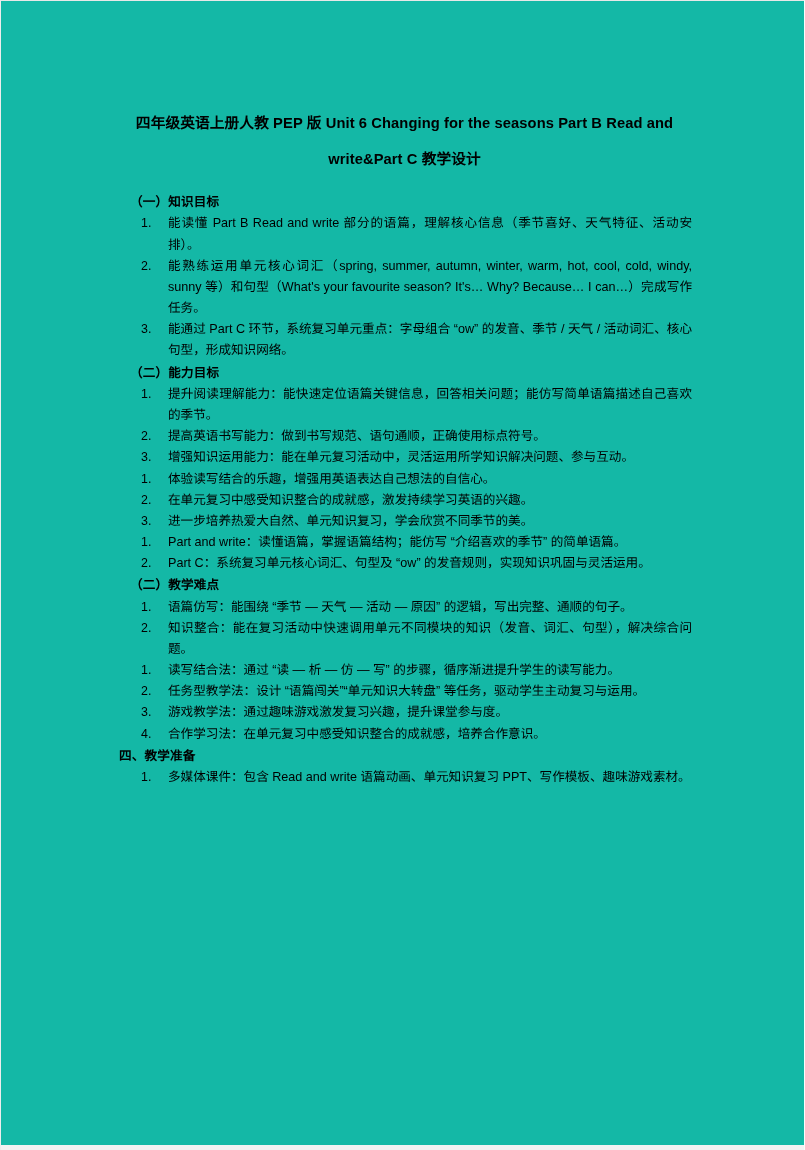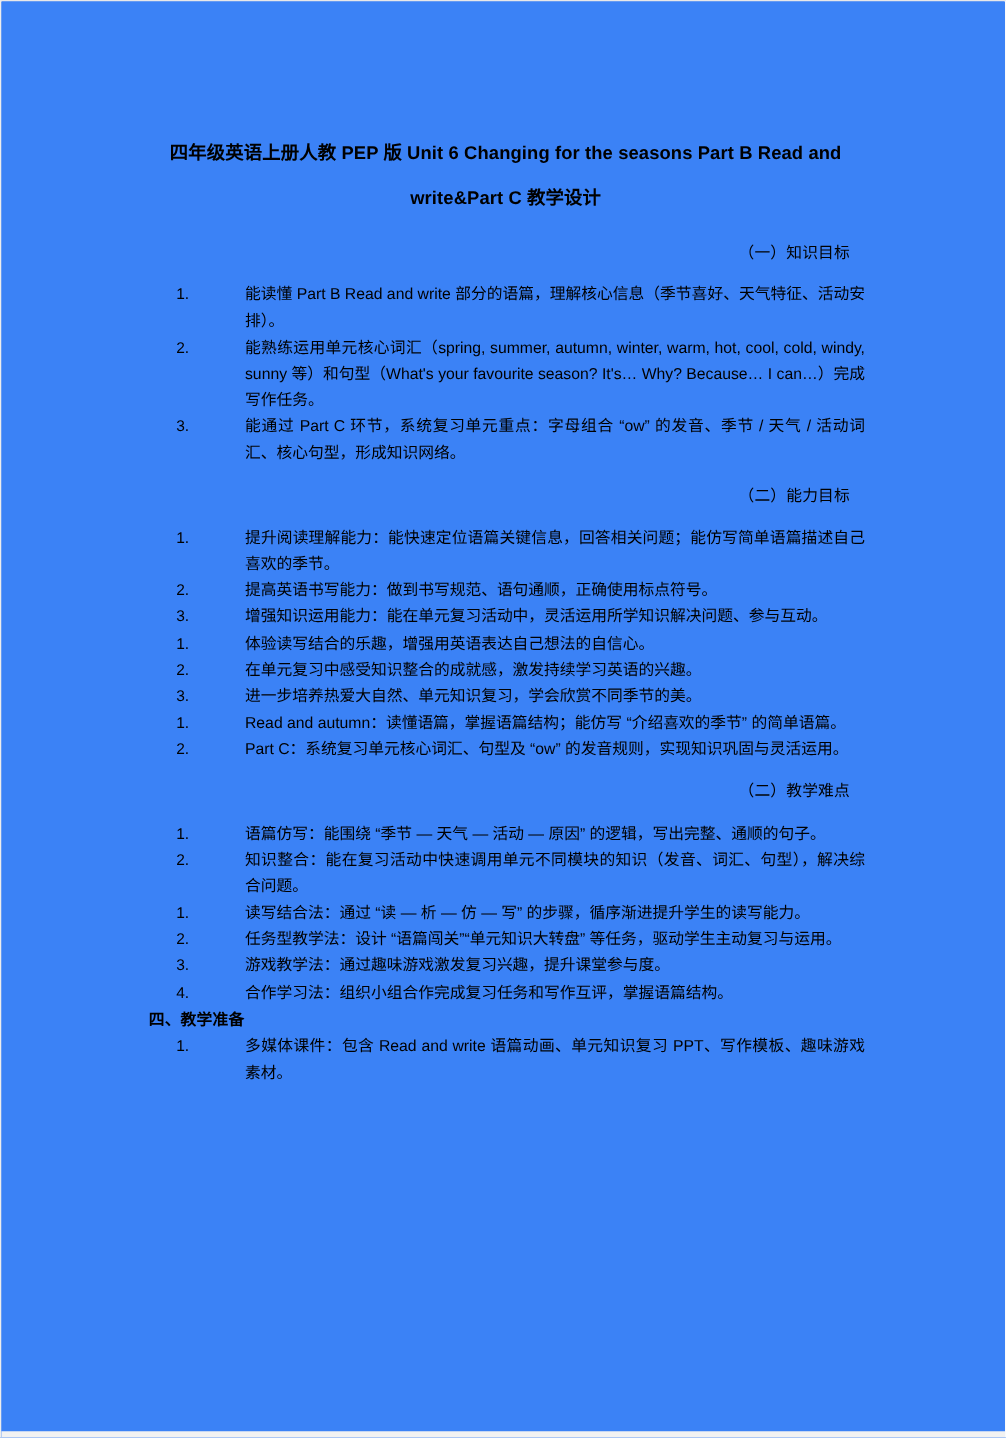--- a/index.html
+++ b/index.html
@@ -9,21 +9,21 @@
     background: #f2f2f2;
   }
   body {
     font-family: "Liberation Sans", "DejaVu Sans", sans-serif;
   }
   .page {
     position: relative;
     width: 805px;
     height: 1150px;
     margin: 0 auto;
-    background: #3b82f6;
+    background: #14b8a6;
     box-sizing: border-box;
     border-left: 1px solid #ededed;
     border-top: 1px solid #e8e8e8;
     border-right: 1px solid #fbfbfb;
     overflow: hidden;
   }
   .page-bottom-strip {
     position: absolute;
     left: 0;
     right: 0;
@@ -59,27 +59,26 @@
     color: #000;
     margin: 0;
     padding: 1px 0 1px 2px;
     line-height: 1.62;
     letter-spacing: 0.15px;
   }
 
   
   .h2 {
     font-size: 12.6px;
-    font-weight: normal;
-    color: #000;
-    margin: 12px;
+    font-weight: bold;
+    color: #000;
+    margin: 0;
     padding: 1px 0 1px 13px;
     line-height: 1.62;
     letter-spacing: 0.15px;
-    text-align: right;
   }
 
   
   ol.items {
     list-style: none;
     margin: 0;
     padding: 0;
   }
   ol.items > li {
     position: relative;
@@ -95,21 +94,20 @@
     position: absolute;
     left: 24px;
     top: 0;
     width: 22px;
     text-align: left;
     font-size: 12.4px;
     color: #000;
   }
   ol.items > li > .txt {
     display: block;
-    margin-left: 28px;
   }
 </style>
 </head>
 <body>
 
 <div class="page">
   <div class="content">
     <h1 class="doc-title">四年级英语上册人教 PEP 版 Unit 6 Changing for the seasons Part B Read and write&amp;Part C 教学设计</h1>
     <div id="sections-root">
         <div class="h2">（一）知识目标</div>
@@ -152,21 +150,21 @@
             <span class="txt">在单元复习中感受知识整合的成就感，激发持续学习英语的兴趣。</span>
           </li>
           <li>
             <span class="num">3.</span>
             <span class="txt">进一步培养热爱大自然、单元知识复习，学会欣赏不同季节的美。</span>
           </li>
         </ol>
         <ol class="items">
           <li>
             <span class="num">1.</span>
-            <span class="txt">Read and autumn：读懂语篇，掌握语篇结构；能仿写 “介绍喜欢的季节” 的简单语篇。</span>
+            <span class="txt">Part and write：读懂语篇，掌握语篇结构；能仿写 “介绍喜欢的季节” 的简单语篇。</span>
           </li>
           <li>
             <span class="num">2.</span>
             <span class="txt">Part C：系统复习单元核心词汇、句型及 “ow” 的发音规则，实现知识巩固与灵活运用。</span>
           </li>
         </ol>
         <div class="h2">（二）教学难点</div>
         <ol class="items">
           <li>
             <span class="num">1.</span>
@@ -185,21 +183,21 @@
           <li>
             <span class="num">2.</span>
             <span class="txt">任务型教学法：设计 “语篇闯关”“单元知识大转盘” 等任务，驱动学生主动复习与运用。</span>
           </li>
           <li>
             <span class="num">3.</span>
             <span class="txt">游戏教学法：通过趣味游戏激发复习兴趣，提升课堂参与度。</span>
           </li>
           <li>
             <span class="num">4.</span>
-            <span class="txt">合作学习法：组织小组合作完成复习任务和写作互评，掌握语篇结构。</span>
+            <span class="txt">合作学习法：在单元复习中感受知识整合的成就感，培养合作意识。</span>
           </li>
         </ol>
         <div class="h1">四、教学准备</div>
         <ol class="items">
           <li>
             <span class="num">1.</span>
             <span class="txt">多媒体课件：包含 Read and write 语篇动画、单元知识复习 PPT、写作模板、趣味游戏素材。</span>
           </li>
         </ol>
       </div>

